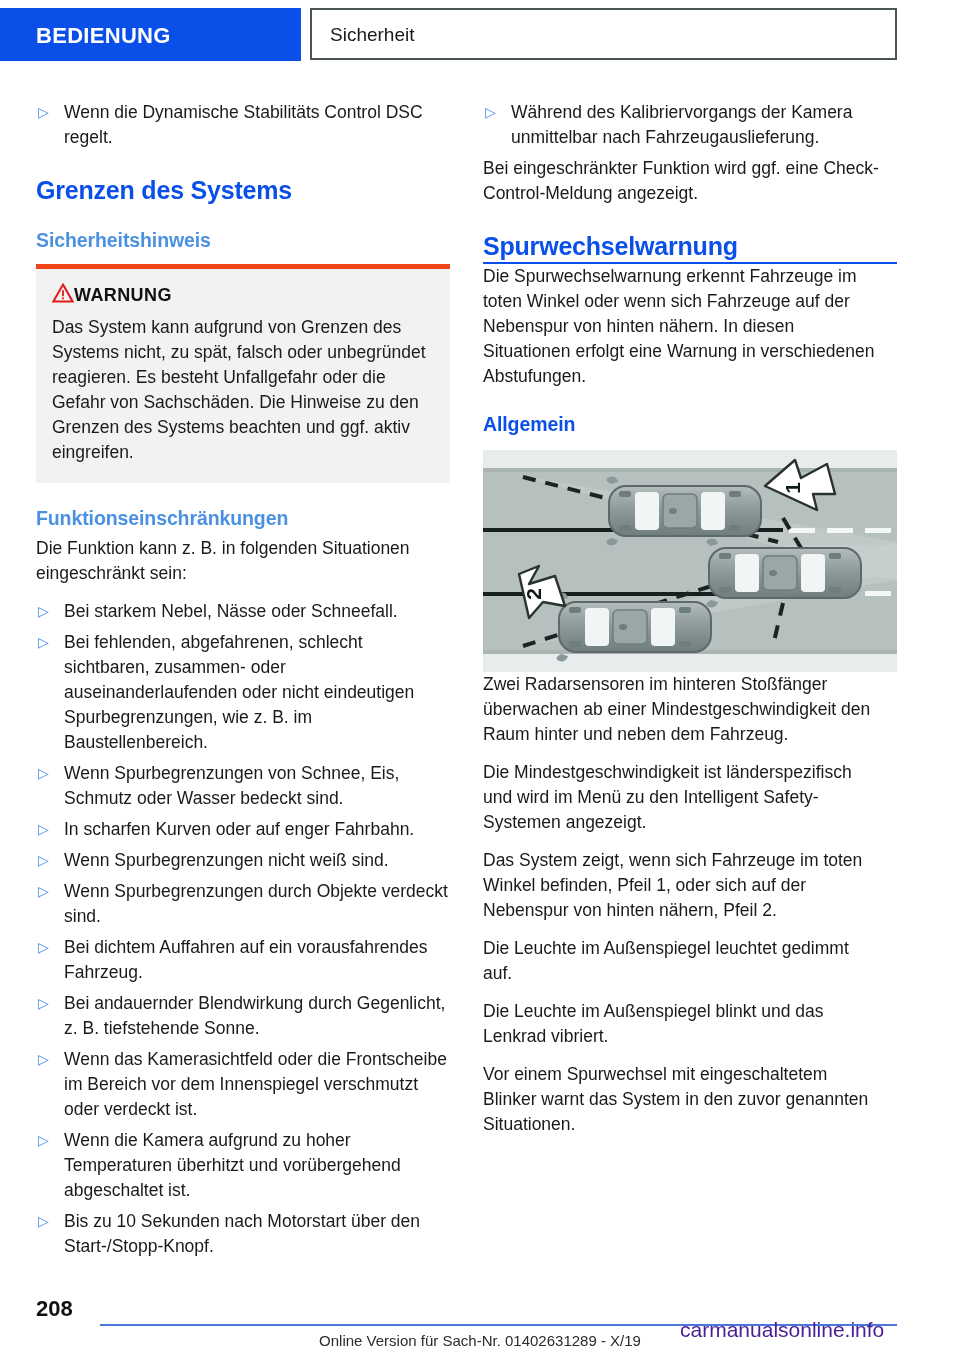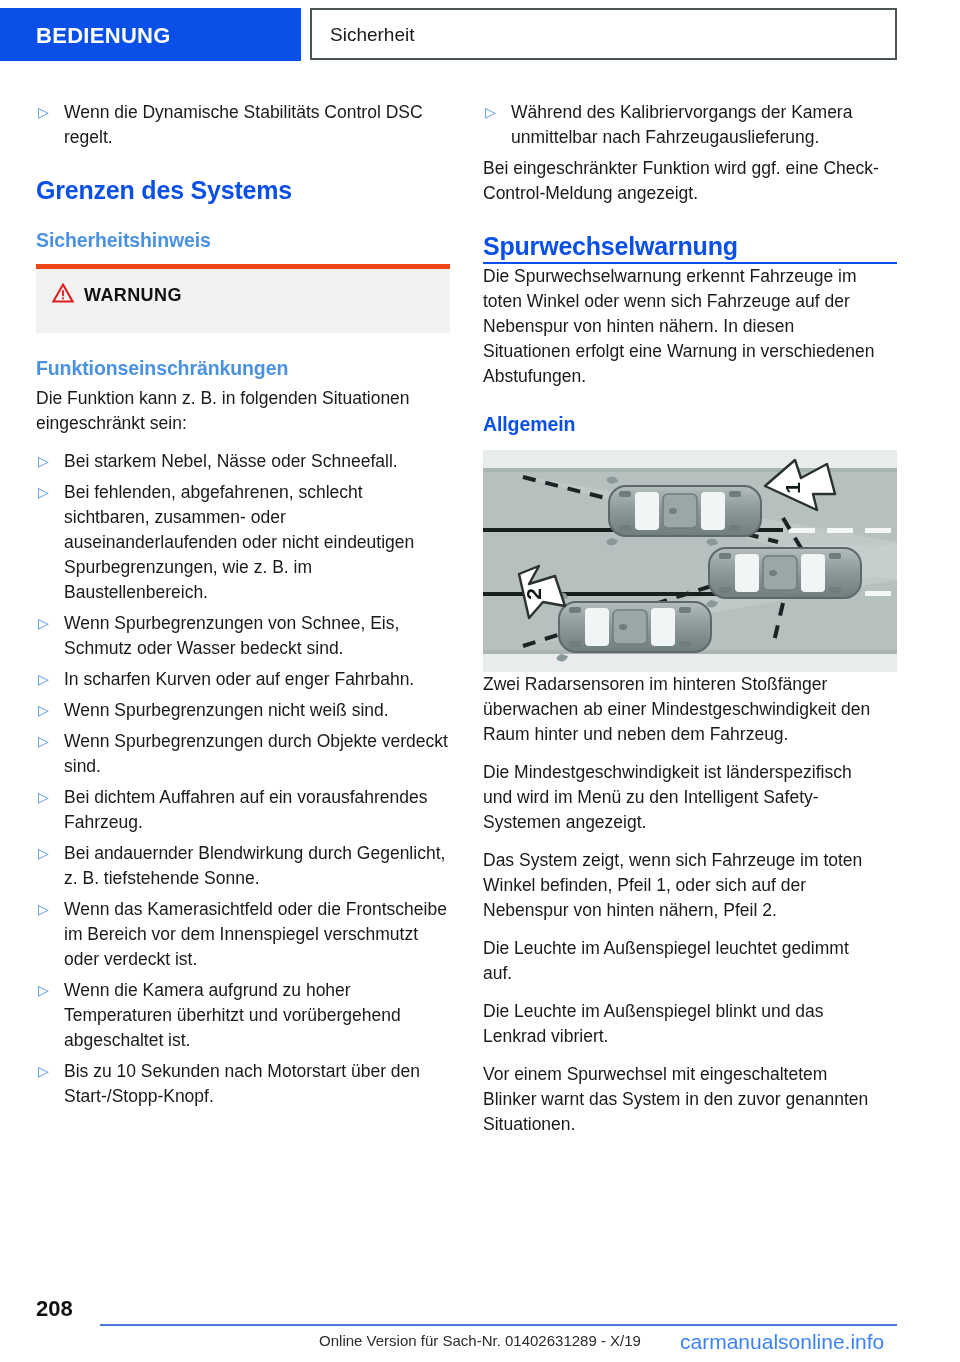--- a/index.html
+++ b/index.html
@@ -127,21 +127,20 @@
     margin-top: 12px;
     background: #f2f2f2;
     border-top: 5px solid #f04518;
     padding: 14px 16px 18px 16px;
     box-sizing: border-box;
     width: 414px;
   }
   .warning-head {
     display: flex;
     align-items: center;
-    gap: 10px;
     margin-bottom: 8px;
   }
   .warning-head .tri {
     display: block;
   }
   .warning-head .wlabel {
     font-size: 18px;
     font-weight: bold;
     letter-spacing: 0.4px;
     color: #111111;
@@ -190,23 +189,23 @@
     left: 0;
     top: 36px;
     width: 960px;
     text-align: center;
     font-size: 15px;
     color: #2b2b2b;
   }
   .watermark {
     position: absolute;
     left: 680px;
-    top: 34px;
+    top: 22px;
     font-size: 21px;
-    color: #3b82f6;
+    color: #4c1d95;
     white-space: nowrap;
   }
 </style>
 </head>
 <body>
 
 <div class="header">
   <div class="header-tab">
     <span class="header-tab-label">BEDIENUNG</span>
   </div>
@@ -232,20 +231,21 @@
     <div class="warning-head">
       <span class="tri">
         <svg width="22" height="20" viewBox="0 0 22 20" aria-hidden="true">
           <path d="M11 1.6 L20.6 18.4 L1.4 18.4 Z" fill="none" stroke="#e01b1b" stroke-width="2"></path>
           <rect x="10.1" y="7.2" width="1.8" height="6" fill="#e01b1b"></rect>
           <rect x="10.1" y="14.4" width="1.8" height="1.9" fill="#e01b1b"></rect>
         </svg>
       </span>
       <span class="wlabel">WARNUNG</span>
     </div>
+    <p class="warning-body">Das System kann aufgrund von Grenzen des Systems nicht, zu spät, falsch oder unbegründet reagieren. Es besteht Unfallgefahr oder die Gefahr von Sachschäden. Die Hinweise zu den Grenzen des Systems beachten und ggf. aktiv eingreifen.</p>
   </div>
 
   <h2 class="section-title">Funktionseinschränkungen</h2>
 
   <p class="body-text">Die Funktion kann z. B. in folgenden Situationen eingeschränkt sein:</p>
 
   <ul class="bullets">
     <li>
       <span class="marker">▷</span>
       <span>Bei starkem Nebel, Nässe oder Schneefall.</span>

